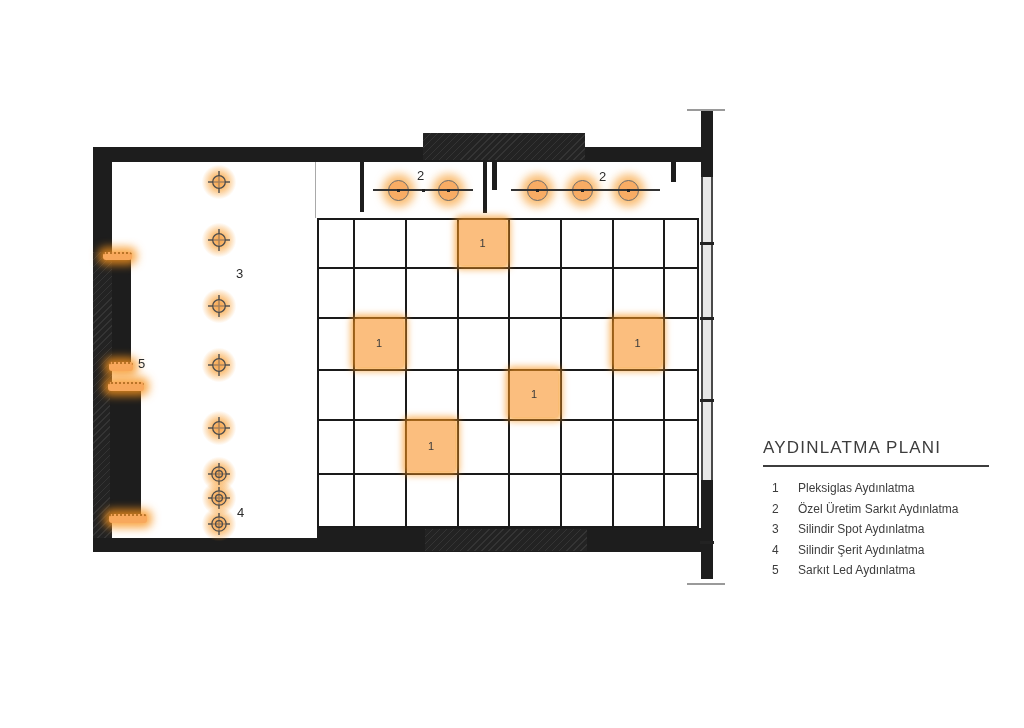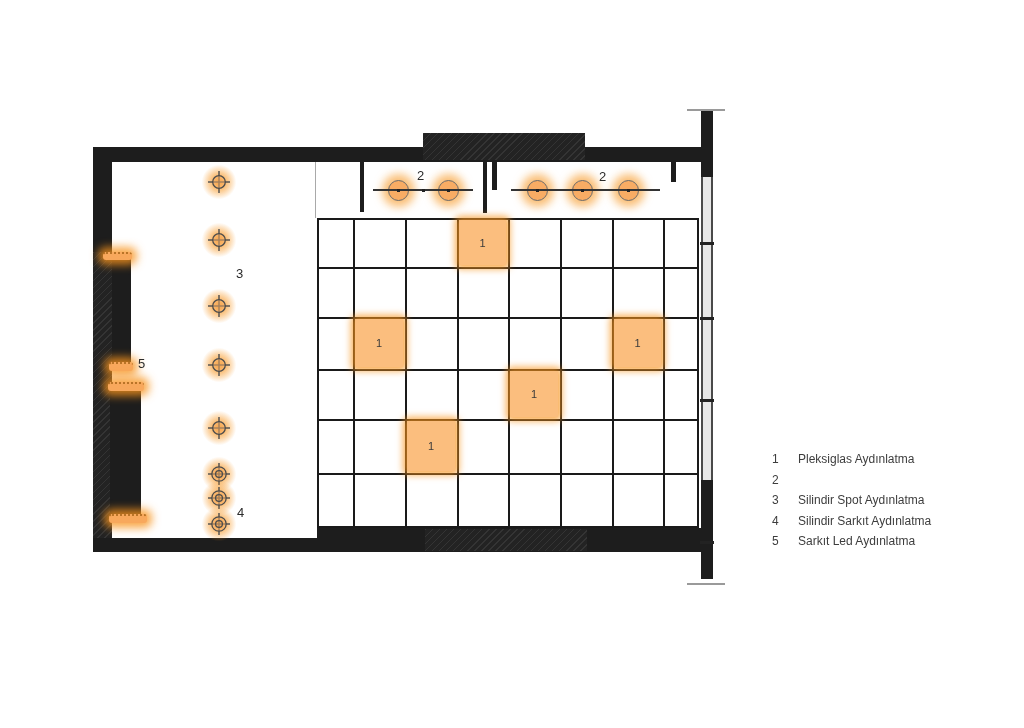--- a/index.html
+++ b/index.html
@@ -178,34 +178,36 @@
     <div class="strip" style="left: 103px; top: 252px; width: 29px; height: 8px;"></div>
     <div class="strip" style="left: 109px; top: 362px; width: 24px; height: 9px;"></div>
     <div class="strip" style="left: 108px; top: 382px; width: 36px; height: 9px;"></div>
     <div class="strip" style="left: 109px; top: 514px; width: 38px; height: 9px;"></div>
     <div class="plan-label" style="left: 236px; top: 266px;">3</div>
     <div class="plan-label" style="left: 237px; top: 505px;">4</div>
     <div class="plan-label" style="left: 138px; top: 356px;">5</div>
   </div>
 
 <div class="legend">
+  <div class="legend-title">AYDINLATMA PLANI</div>
   <div class="legend-items">
     <div class="legend-row">
       <span class="num">1</span>
       <span class="lbl">Pleksiglas Aydınlatma</span>
     </div>
     <div class="legend-row">
       <span class="num">2</span>
+      <span class="lbl">Özel Üretim Sarkıt Aydınlatma</span>
     </div>
     <div class="legend-row">
       <span class="num">3</span>
       <span class="lbl">Silindir Spot Aydınlatma</span>
     </div>
     <div class="legend-row">
       <span class="num">4</span>
-      <span class="lbl">Silindir Sarkıt Aydınlatma</span>
+      <span class="lbl">Silindir Şerit Aydınlatma</span>
     </div>
     <div class="legend-row">
       <span class="num">5</span>
       <span class="lbl">Sarkıt Led Aydınlatma</span>
     </div>
   </div>
 </div>
 
 </body></html>

